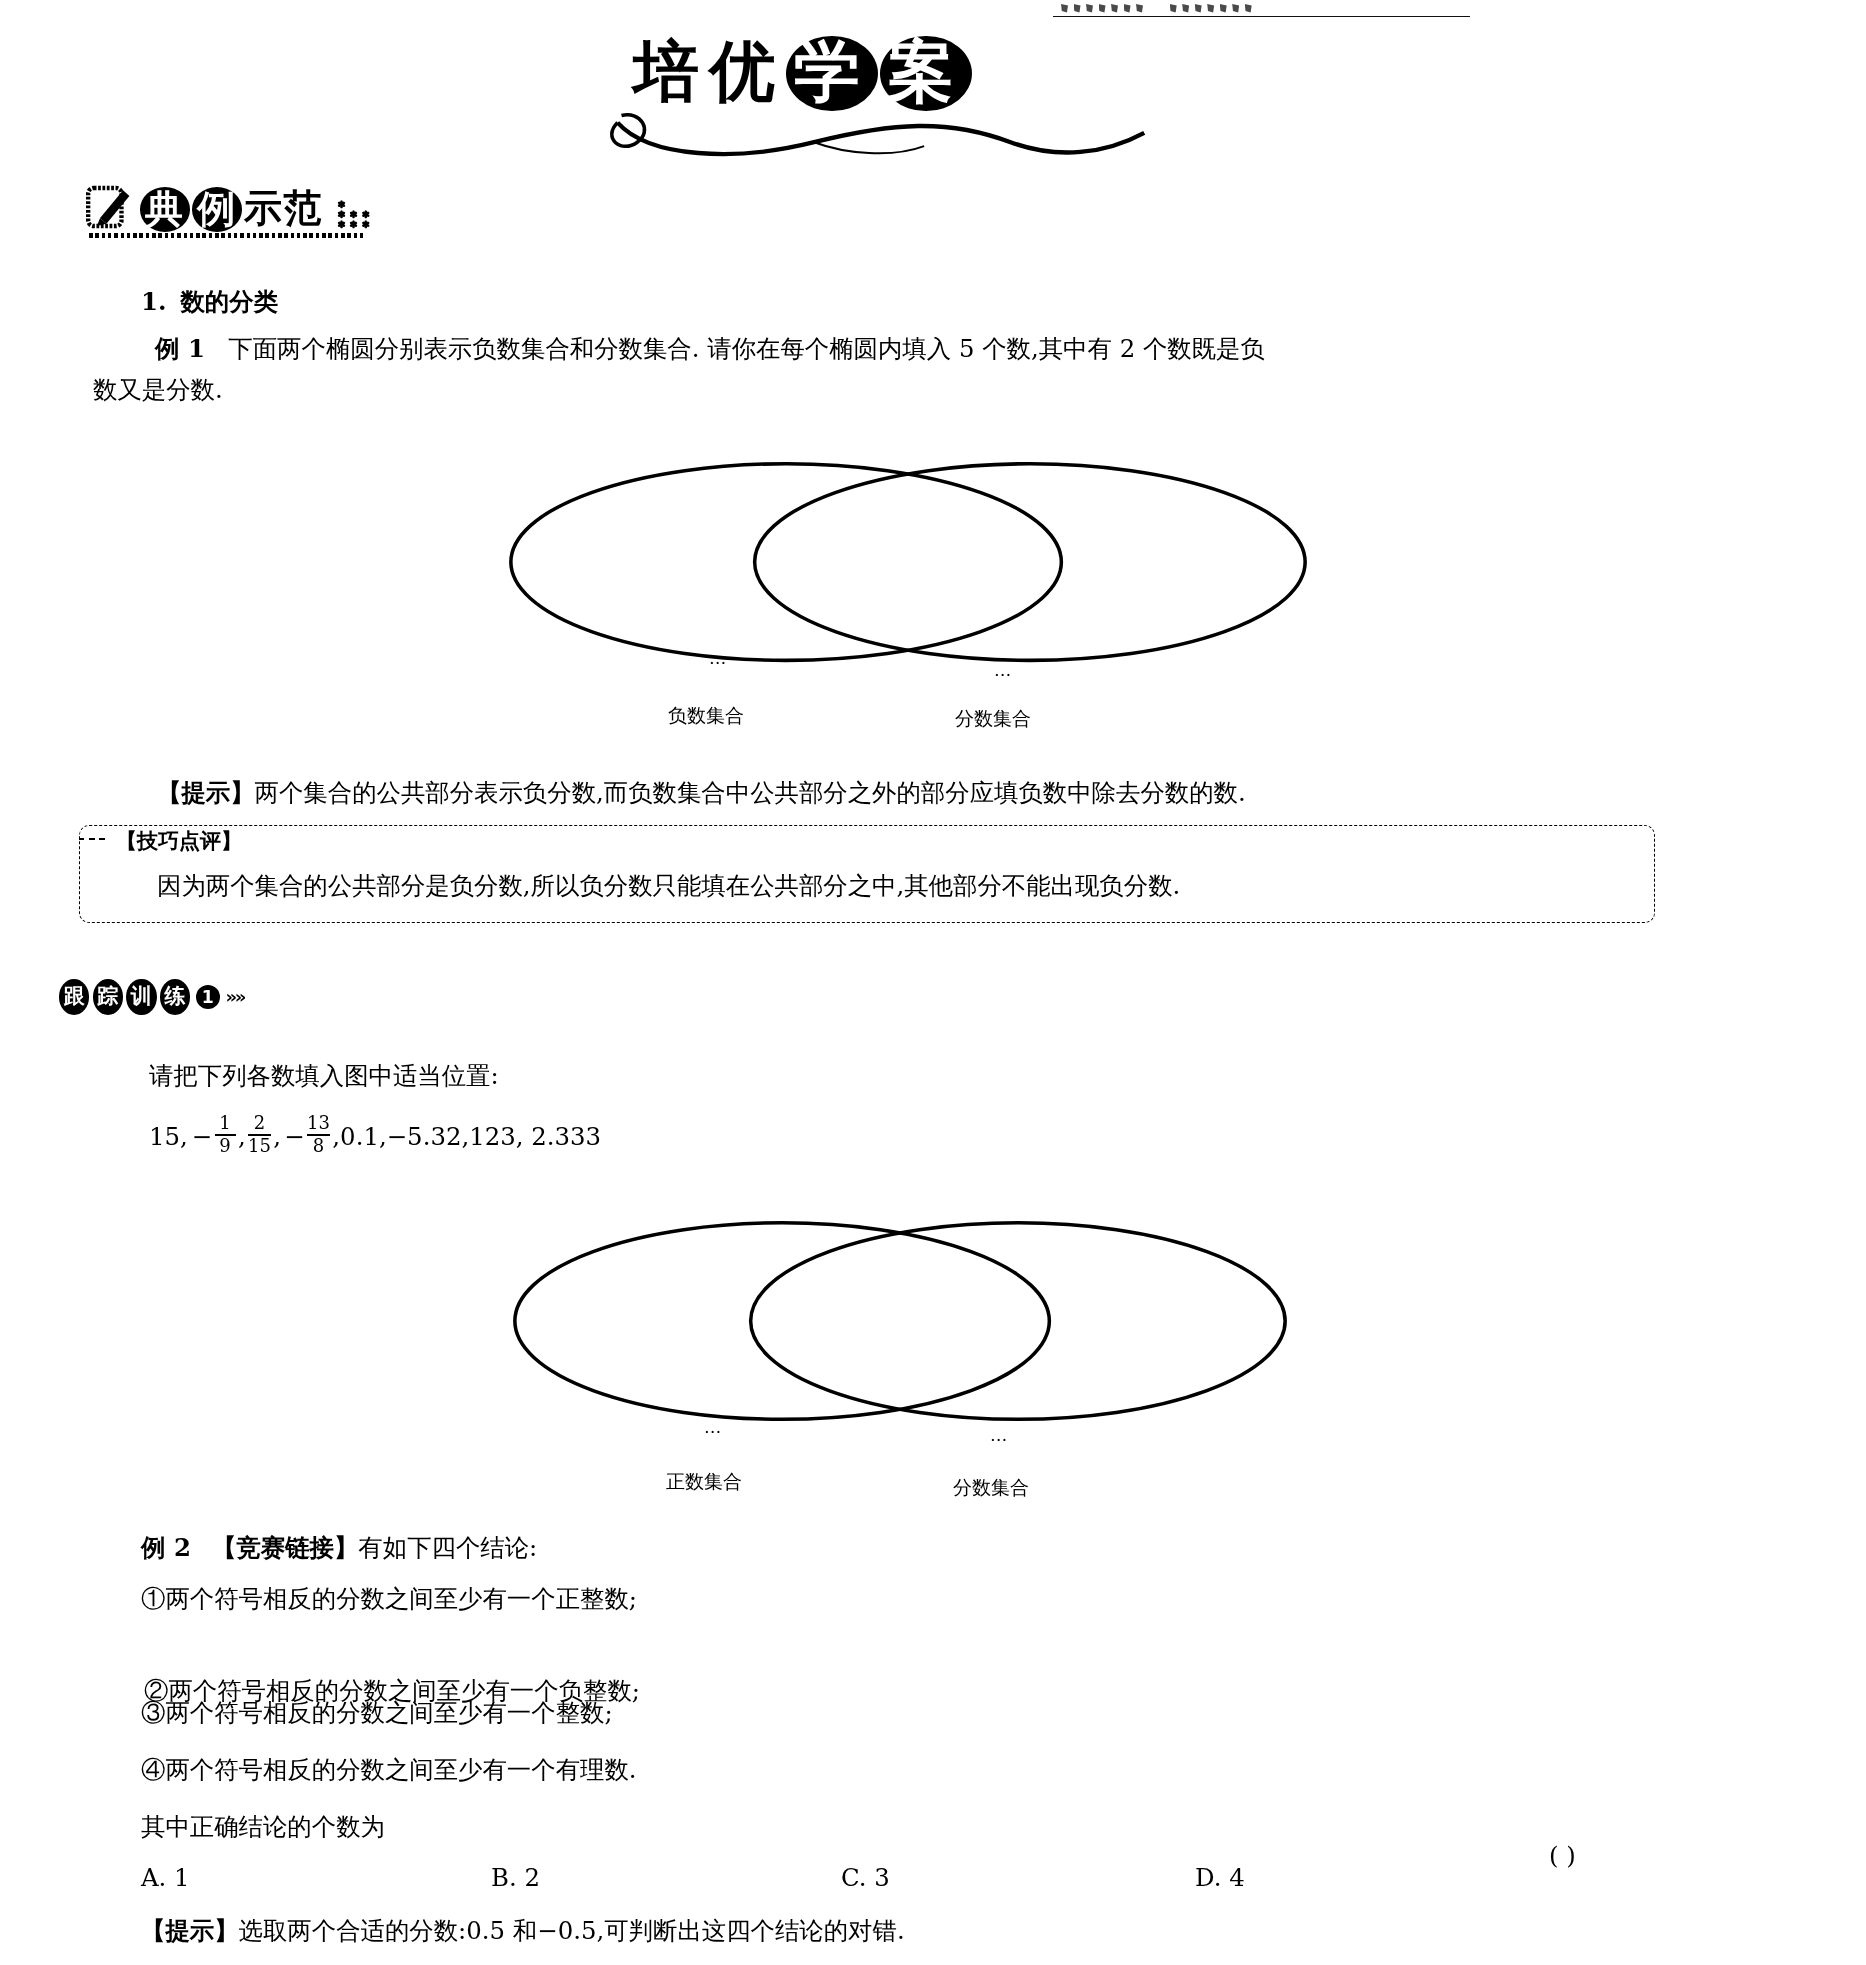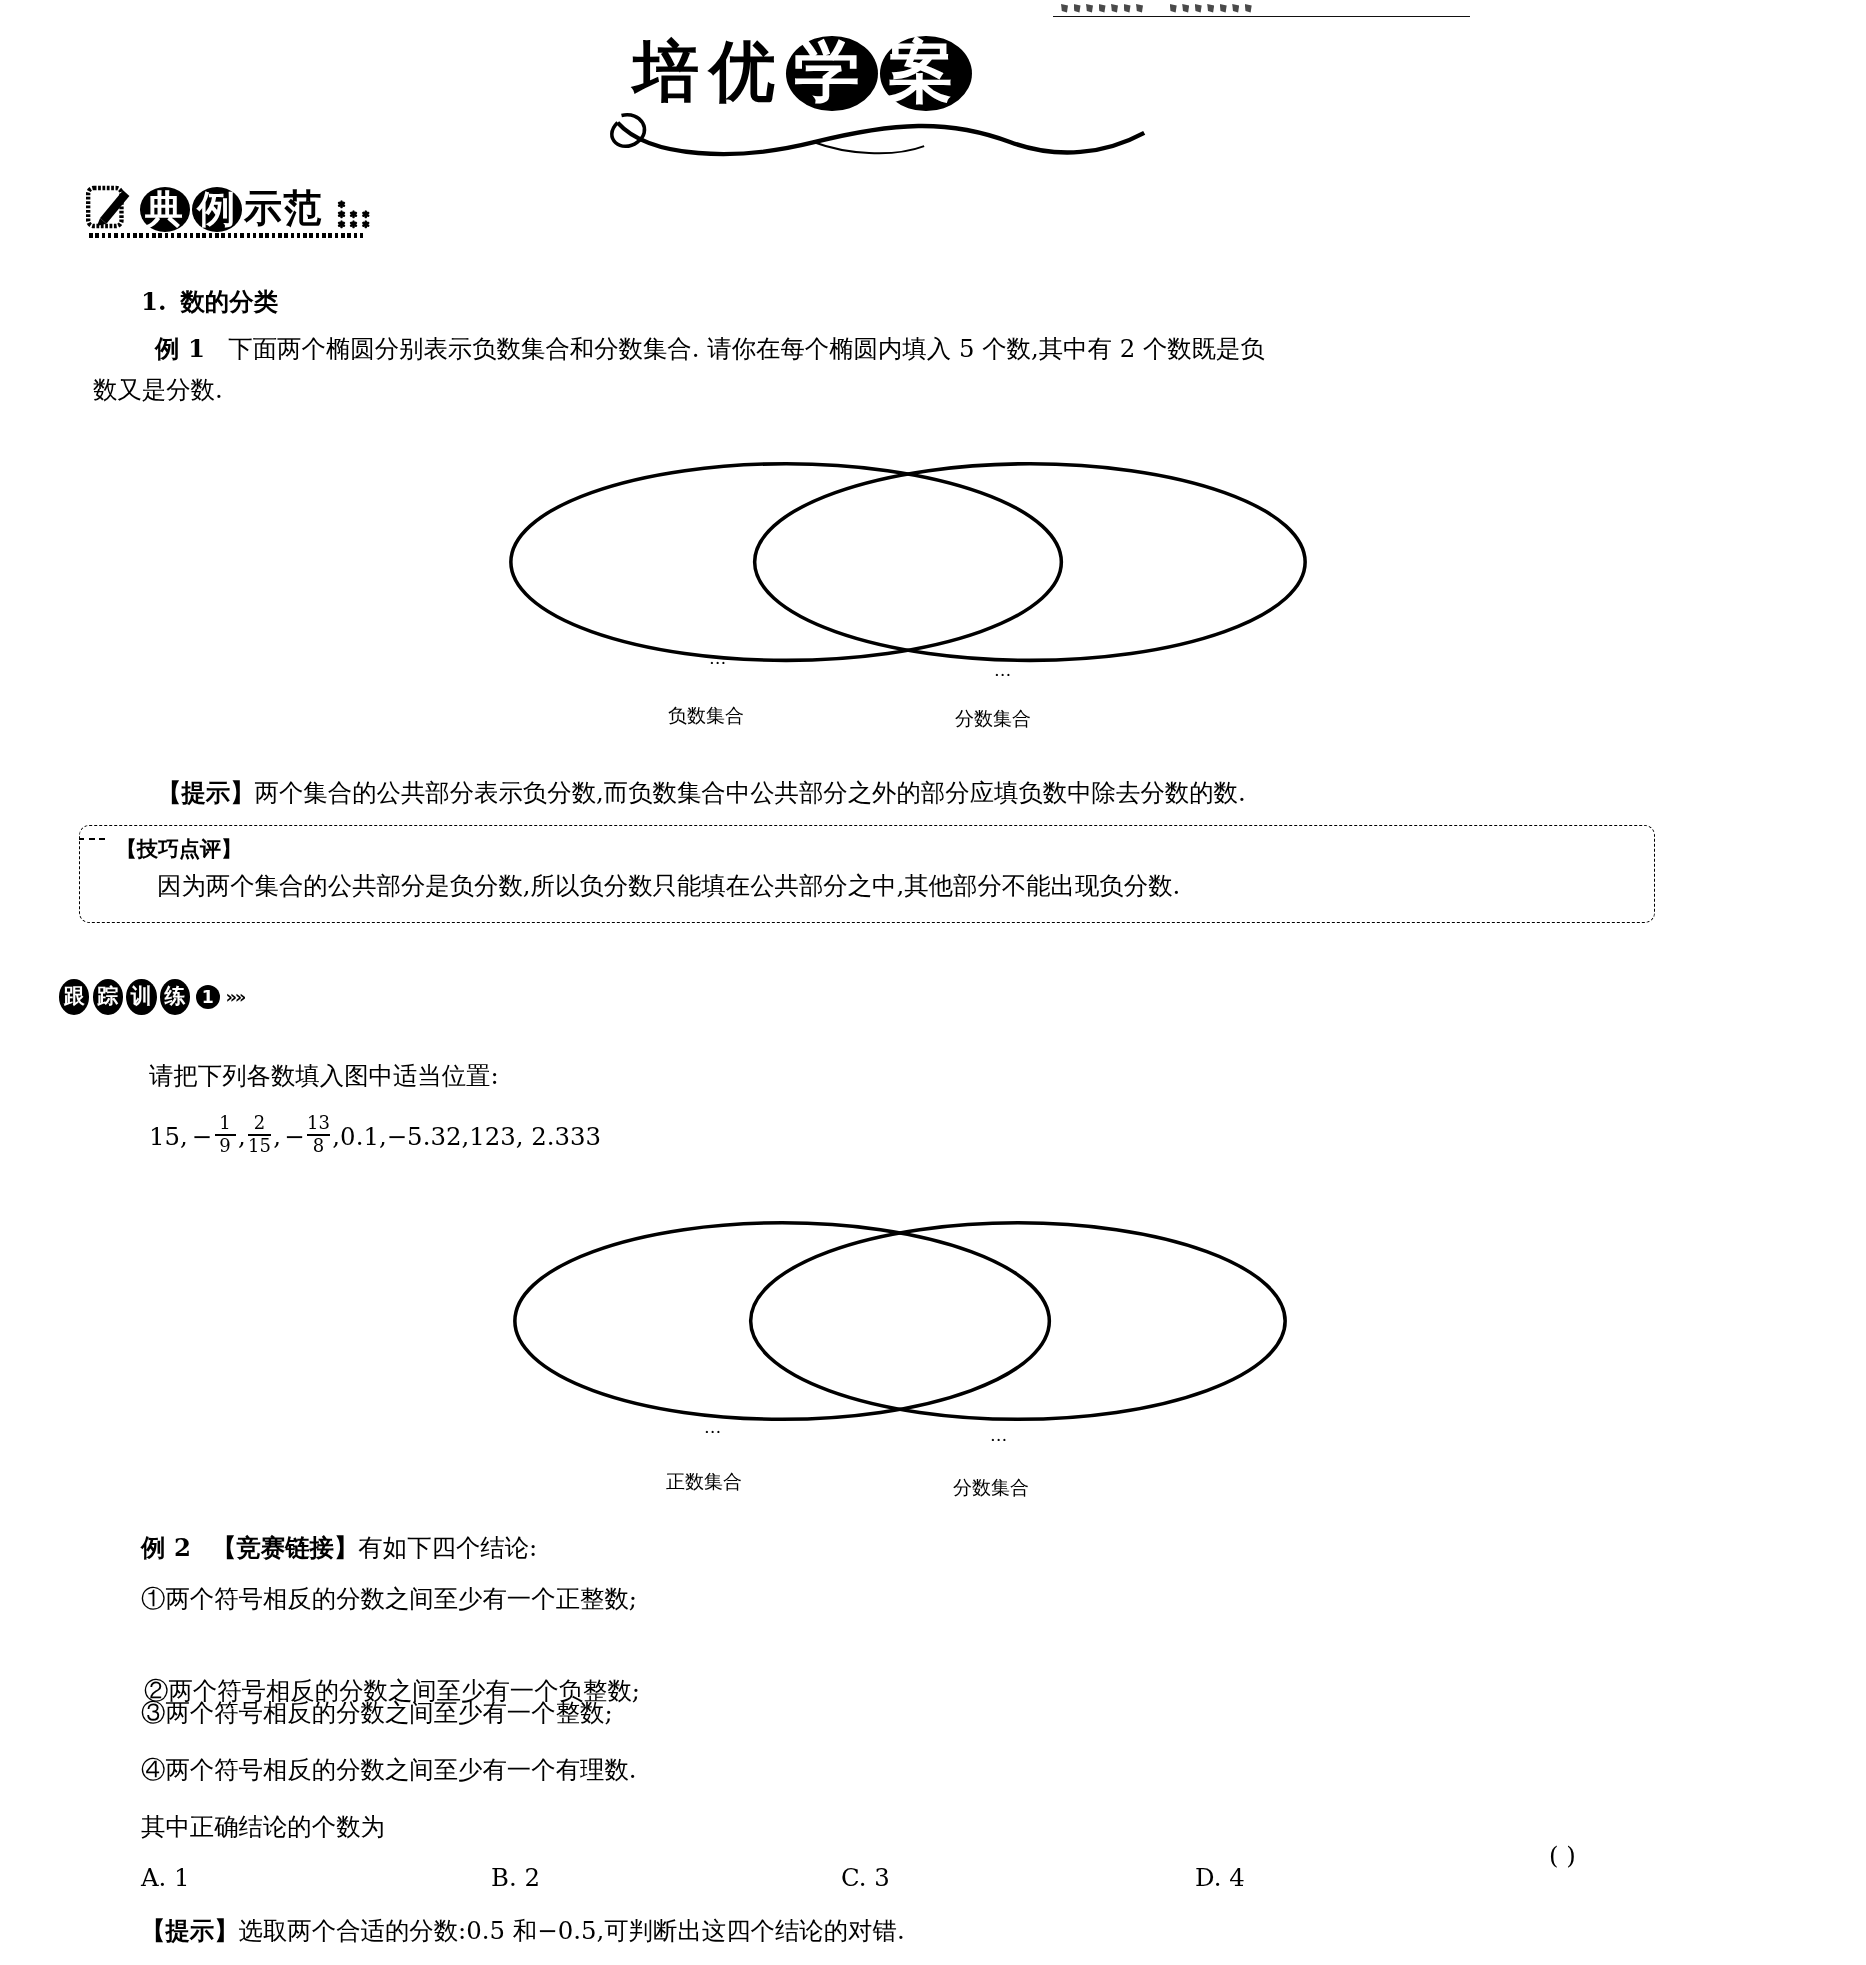--- a/index.html
+++ b/index.html
@@ -95,21 +95,21 @@
 
   
   .tipbox{
     position:absolute;
     border:1.6px dashed #000;
     border-radius:10.2px;
     box-sizing:border-box;
   }
   .tip-label{
     position:absolute;
-    background:#fff; padding:8px 7px;
+    background:#fff; padding:0 7px;
     font-family:"DejaVu Sans","Liberation Sans",sans-serif;
     font-weight:700; font-size:21px; white-space:nowrap;
   }
   .tip-dashlead{
     position:absolute; height:1.6px;
     background:repeating-linear-gradient(90deg,#000 0 5.5px,#fff 5.5px 10.2px);
   }
 
   
   .badge{

